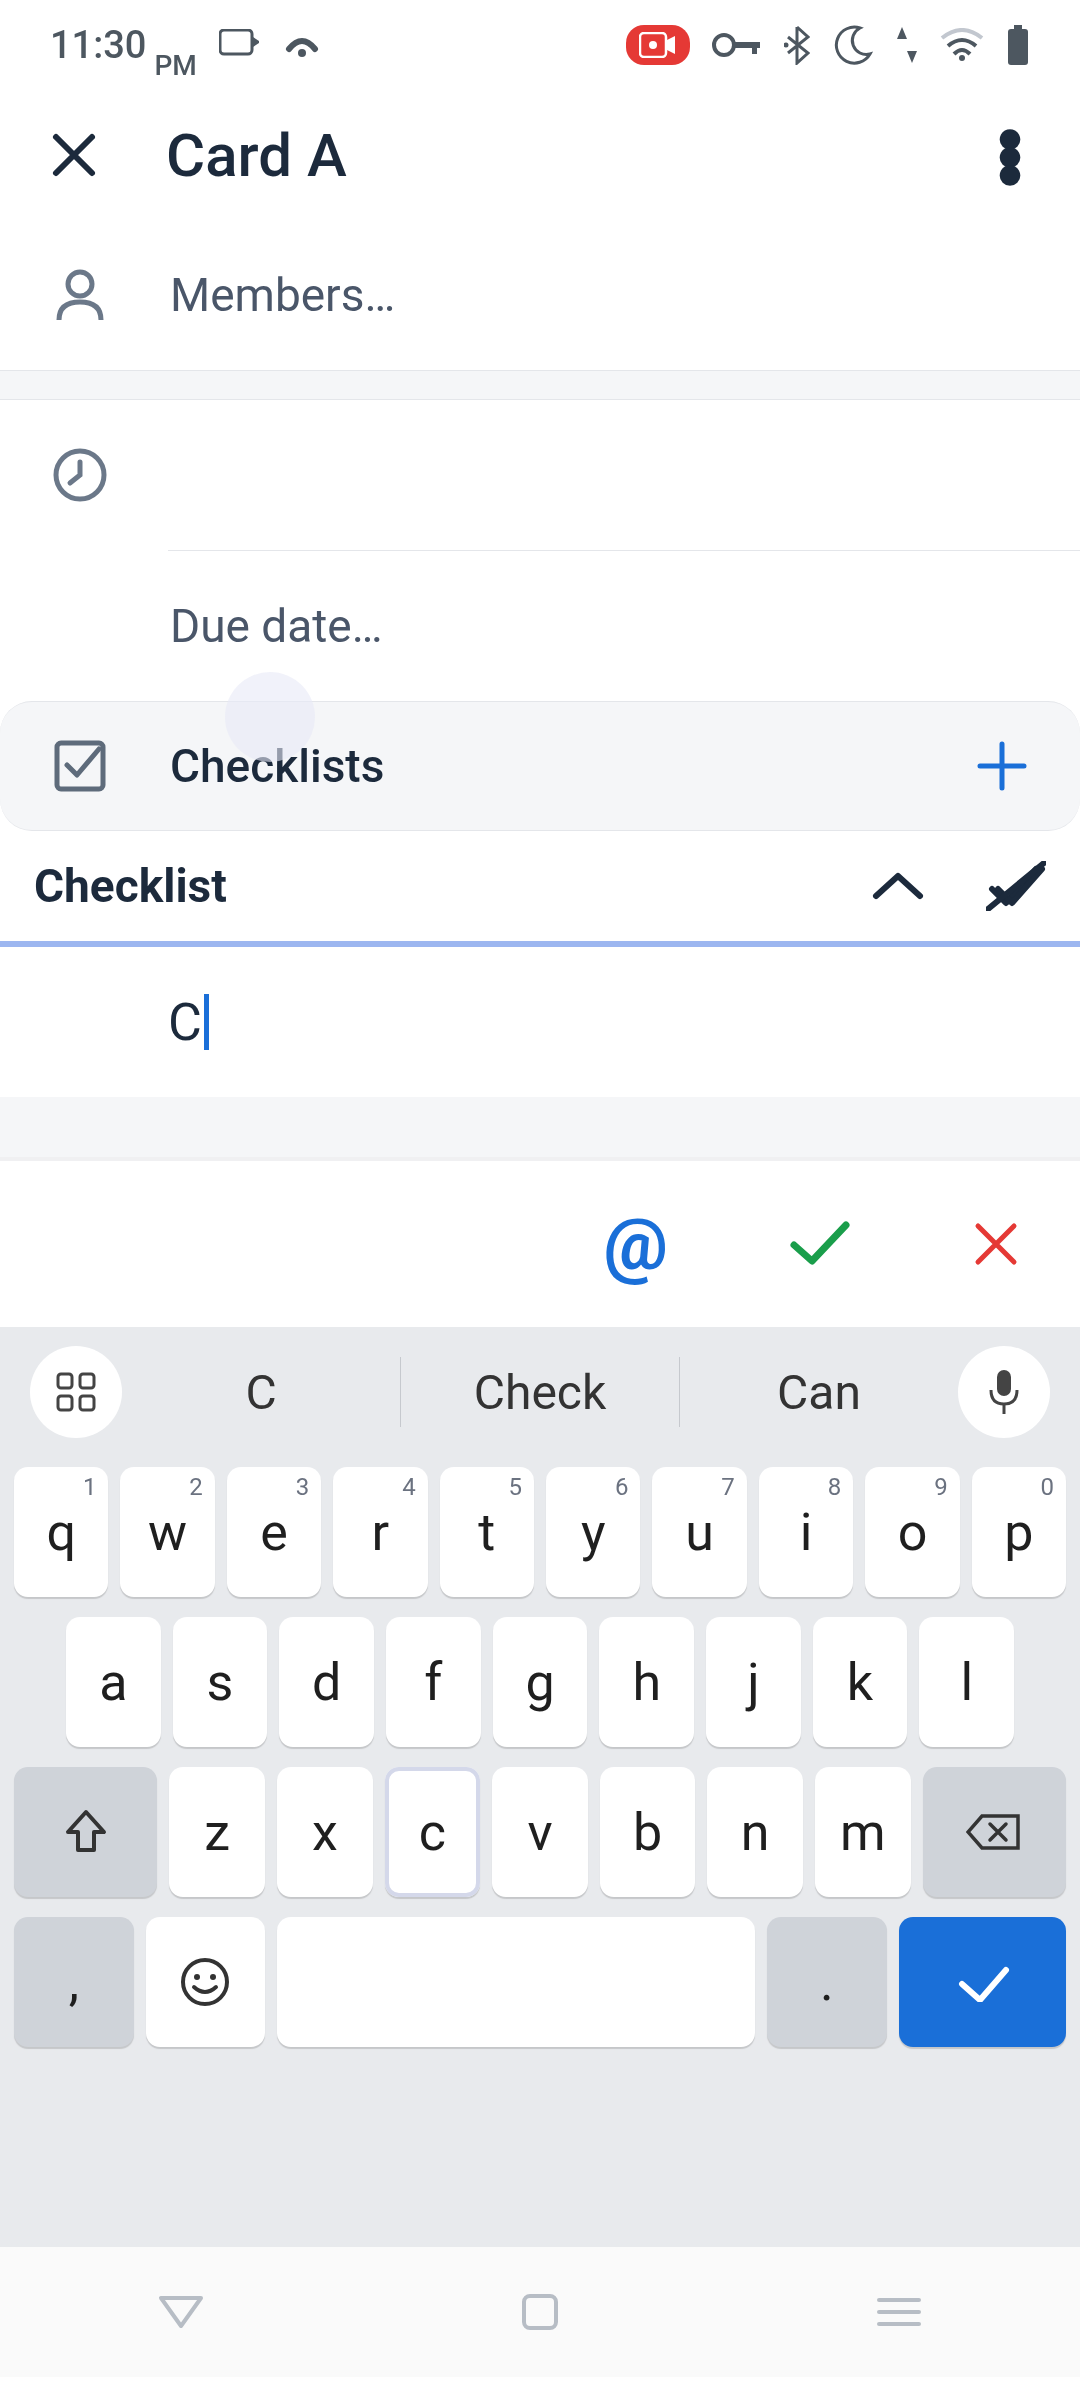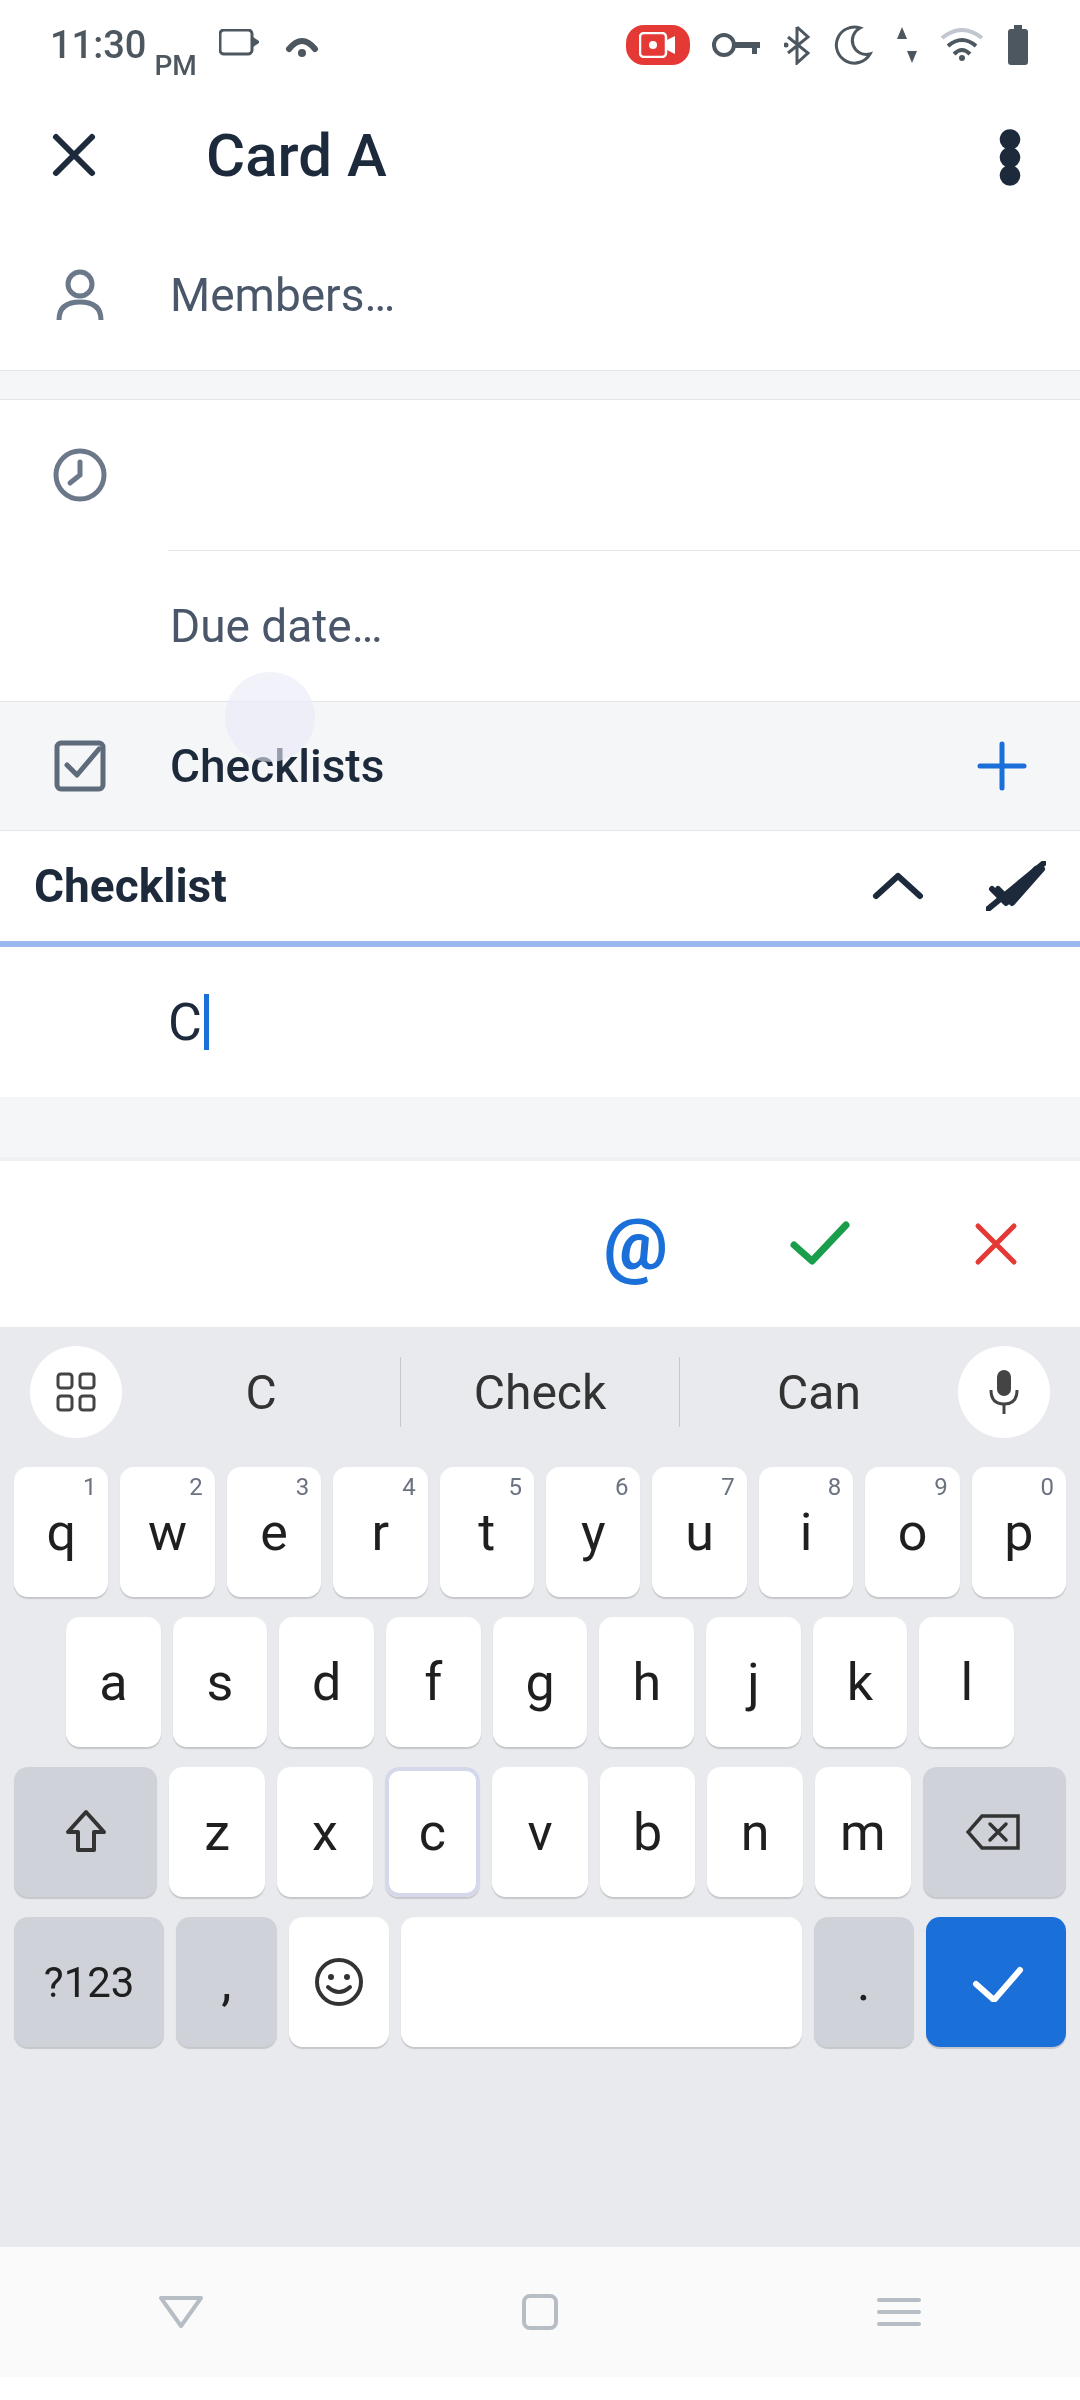--- a/index.html
+++ b/index.html
@@ -8,33 +8,33 @@
   
   .status-bar { height: 90px; display: flex; align-items: center; padding: 0 50px; color: #4d5760; }
   .status-left { display: flex; align-items: center; gap: 22px; font-size: 38px; font-weight: 500; }
   .status-am { font-size: 28px; margin-left: -14px; position: relative; top: 20px;}
   .status-right { margin-left: auto; display: flex; align-items: center; gap: 22px; }
   .rec-badge { background: #e53935; border-radius: 18px; width: 64px; height: 40px; display: flex; align-items: center; justify-content: center; }
   
   
   .app-header { height: 130px; display: flex; align-items: center; padding: 0 50px; }
   .close-x { font-size: 60px; color: #1c2a3c; font-weight: 300; width: 60px; text-align: center;}
-  .card-title { font-size: 60px; font-weight: 500; color: #1c2a3c; margin-left: 96px; }
+  .card-title { font-size: 60px; font-weight: 500; color: #1c2a3c; margin-left: 56px; }
   .more-dots { margin-left: auto; color: #1c2a3c; width: 40px; text-align: center; font-size: 48px; line-height: 18px; }
   .more-dots span{ display:block; }
   
   
   .row { display: flex; align-items: center; height: 150px; padding-left: 50px; }
   .row-icon { width: 60px; height: 60px; color: #6b7889; display: flex; align-items: center; justify-content: center; }
   .row-label { font-size: 46px; color: #4a5669; margin-left: 60px; }
   .gap-thin { height: 30px; background: #f5f6f8; border-top: 1px solid #e4e6ea; border-bottom: 1px solid #e4e6ea;}
   .sep-inner { height: 1px; background: #e4e6ea; margin-left: 168px; }
   
   
-  .checklists-header { height: 130px; background: #f5f6f8; display: flex; align-items: center; padding: 0 50px; border-top: 1px solid #e4e6ea; border-bottom: 1px solid #e4e6ea; position: relative;}
+  .checklists-header { height: 130px; background: #f5f6f8; display: flex; align-items: center; padding: 0 50px; border-top: 1px solid #e4e6ea; border-bottom: 1px solid #e4e6ea; position: relative; border-radius: 32px;}
   .checklists-header .row-icon { color: #5e6b7b; }
   .checklists-header .row-label { color: #1c2a3c; font-weight: 500;}
   .plus { margin-left: auto; color: #1a6fd8; font-size: 70px; font-weight: 300; }
   .ripple { position:absolute; left:225px; top:-30px; width:90px; height:90px; border-radius:50%; background:#e8e9f7; opacity:0.6;}
   
   
   .checklist-title-row { height: 110px; display: flex; align-items: center; padding: 0 34px; }
   .checklist-title { font-size: 46px; color: #1c2a3c; font-weight: 700; }
   .title-actions { margin-left: auto; display: flex; gap: 60px; align-items: center; }
   
@@ -311,21 +311,20 @@
       <div class="key">n</div>
       <div class="key">m</div>
       <div class="key backspace">
         <svg width="56" height="40" viewBox="0 0 56 40">
             <path d="M16 4 L52 4 L52 36 L16 36 L2 20 Z" fill="none" stroke="#333" stroke-width="3.5"></path>
             <path d="M24 12 L40 28 M40 12 L24 28" stroke="#333" stroke-width="3.5" stroke-linecap="round"></path>
           </svg>
       </div>
     </div>
     <div class="key-row">
-      <div class="key q123">?123</div>
       <div class="key action" style="flex:1">,</div>
       <div class="key emoji" style="flex:1">
         <svg width="50" height="50" viewBox="0 0 50 50">
             <circle cx="25" cy="25" r="22" fill="none" stroke="#333" stroke-width="4"></circle>
             <circle cx="17" cy="20" r="3" fill="#333"></circle>
             <circle cx="33" cy="20" r="3" fill="#333"></circle>
             <path d="M14 30 Q25 40 36 30" fill="none" stroke="#333" stroke-width="4" stroke-linecap="round"></path>
           </svg>
       </div>
       <div class="key space"></div>

